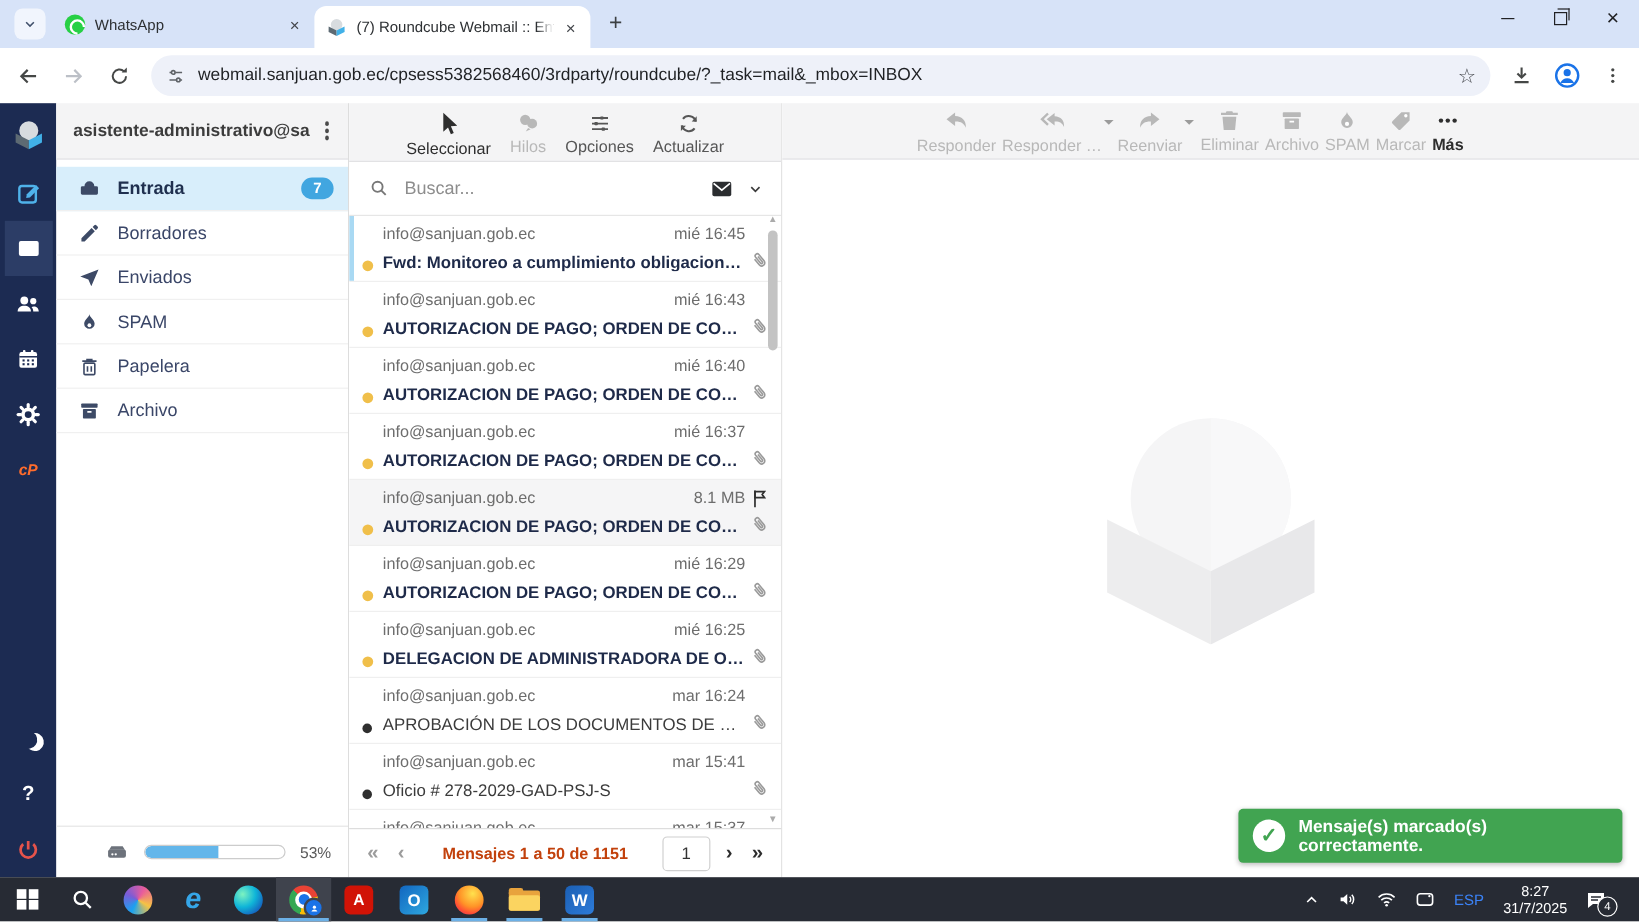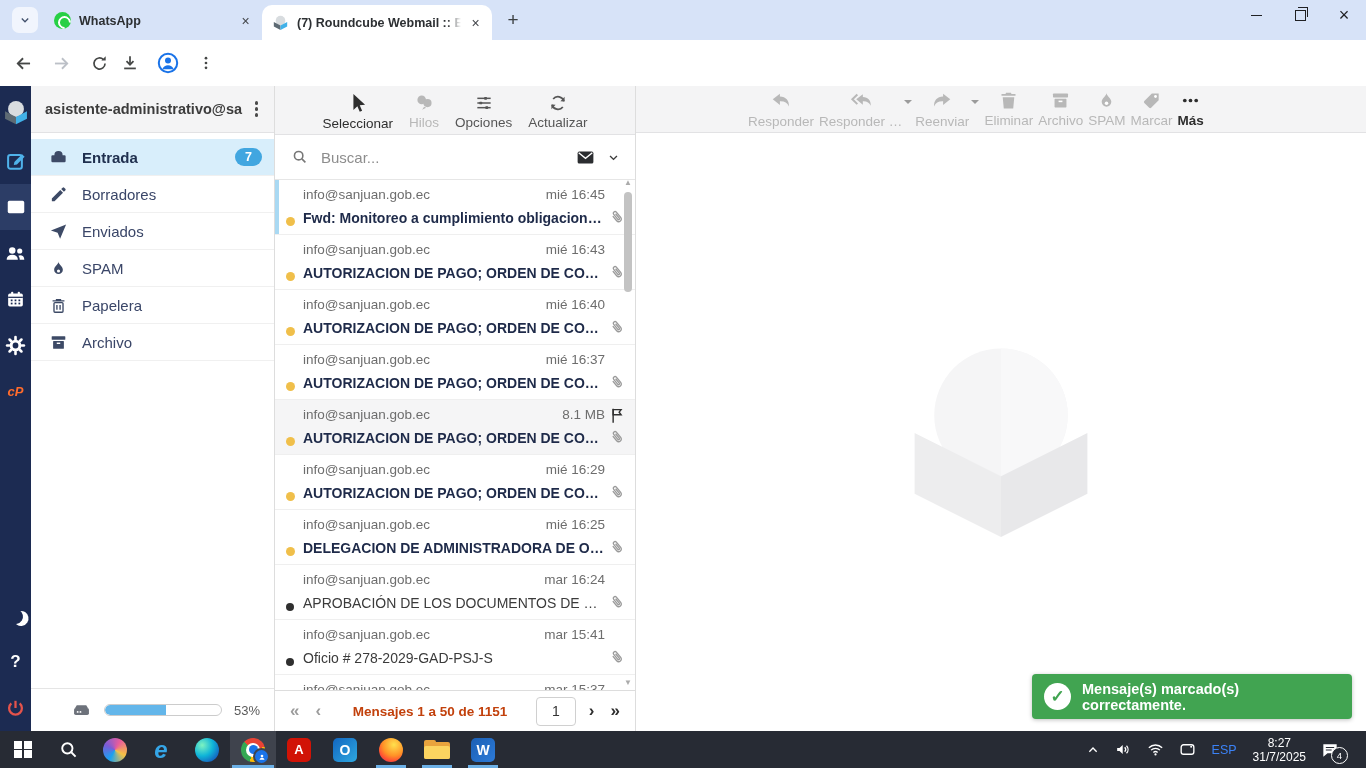--- a/index.html
+++ b/index.html
@@ -9,21 +9,21 @@
   .ic{display:block;flex:none;}
 
   
   .tabstrip{position:absolute;left:0;top:0;width:1366px;height:40px;background:#d7e3f8;display:flex;align-items:flex-end;}
   .tabsearch{width:26px;height:26px;margin:0 6px 7px 12px;border-radius:7px;background:rgba(255,255,255,.65);
              display:flex;align-items:center;justify-content:center;color:#41506b;}
   .tab{height:33px;display:flex;align-items:center;padding:0 8px 0 10px;max-width:232px;min-width:0;}
   .tab.inactive{width:200px;border-radius:8px;margin-bottom:3px;}
   .tab.active{width:212px;background:#fff;border-radius:10px 10px 0 0;margin-bottom:0;height:35px;}
   .tab .fav{width:17px;height:17px;margin-right:8px;flex:none;}
-  .tab .t-label{font-size:12.5px;color:#2d3033;white-space:nowrap;overflow:hidden;flex:1;position:relative;font-weight:bold;}
+  .tab .t-label{font-size:12.5px;color:#2d3033;white-space:nowrap;overflow:hidden;flex:1;position:relative;}
   .tab .t-label::after{content:'';position:absolute;right:0;top:0;bottom:0;width:14px;}
   .tab.active .t-label::after{background:linear-gradient(90deg,rgba(255,255,255,0),#fff);}
   .tab.inactive .t-label::after{background:linear-gradient(90deg,rgba(215,227,248,0),#d7e3f8);}
   .tab-close{width:17px;height:17px;border-radius:50%;display:flex;align-items:center;justify-content:center;
              font-size:14px;color:#44474c;margin-left:6px;flex:none;}
   .newtab{width:26px;height:26px;margin:0 0 7px 8px;border-radius:50%;display:flex;align-items:center;justify-content:center;
           font-size:19px;color:#3c4043;}
   .wa-fav{width:17px;height:17px;border-radius:50%;background:#27d045;position:relative;flex:none;margin-right:8px;}
   .wa-fav::after{content:'';position:absolute;left:4px;top:4px;width:9px;height:9px;border:2px solid #fff;border-radius:50%;
                  border-right-color:transparent;transform:rotate(45deg);}
@@ -39,21 +39,21 @@
   .urlpill{flex:1;height:34px;margin:0 10px 0 12px;background:#eef1f9;border-radius:17px;display:flex;align-items:center;
            padding:0 12px;min-width:0;}
   .urltext{font-size:14.5px;color:#1f2124;margin-left:10px;white-space:nowrap;overflow:hidden;flex:1;}
   .star{font-size:17px;color:#44474c;margin-left:8px;}
   .tbicon{width:32px;height:32px;display:flex;align-items:center;justify-content:center;margin-right:6px;}
 
   
   .content{position:absolute;left:0;top:86px;width:1366px;height:645px;display:flex;background:#fff;}
 
   
-  .appbar{width:31px;background:#1c2b52;display:flex;flex-direction:column;align-items:center;flex:none;}
+  .appbar{width:47px;background:#1c2b52;display:flex;flex-direction:column;align-items:center;flex:none;}
   .ab-item{width:40px;height:46px;display:flex;align-items:center;justify-content:center;color:#fff;}
   .ab-item.logo{height:52px;}
   .ab-item.active{background:#2c3d66;}
   .ab-item.compose{color:#4fb2ea;}
   .ab-spacer{flex:1;}
   .cp-logo{font-size:13px;font-weight:700;font-style:italic;color:#ff6c2c;}
   .help-glyph{font-size:17px;font-weight:700;color:#fff;}
   .moon{width:15px;height:15px;border-radius:50%;box-shadow:5px 3px 0 0 #fff;transform:rotate(-12deg);}
 
   
@@ -403,20 +403,27 @@
     <div class="navbtn" style="color:#bcc0c7;">
       <svg class="ic" width="21" height="21" viewBox="0 0 24 24">
           <use href="#i-fwdnav"></use>
         </svg>
     </div>
     <div class="navbtn" style="color:#454746;">
       <svg class="ic" width="19" height="19" viewBox="0 0 24 24">
           <use href="#i-reload"></use>
         </svg>
     </div>
+    <div class="urlpill">
+      <svg class="ic" width="17" height="17" viewBox="0 0 24 24" style="color:#5f6368;">
+          <use href="#i-tune"></use>
+        </svg>
+      <span class="urltext">webmail.sanjuan.gob.ec/cpsess5382568460/3rdparty/roundcube/?_task=mail&amp;_mbox=INBOX</span>
+      <span class="star">☆</span>
+    </div>
     <div class="tbicon" style="color:#454746;">
       <svg class="ic" width="20" height="20" viewBox="0 0 24 24">
           <use href="#i-download"></use>
         </svg>
     </div>
     <div class="tbicon" style="color:#1a73e8;">
       <svg class="ic" width="24" height="24" viewBox="0 0 24 24">
           <use href="#i-avatar"></use>
         </svg>
     </div>

